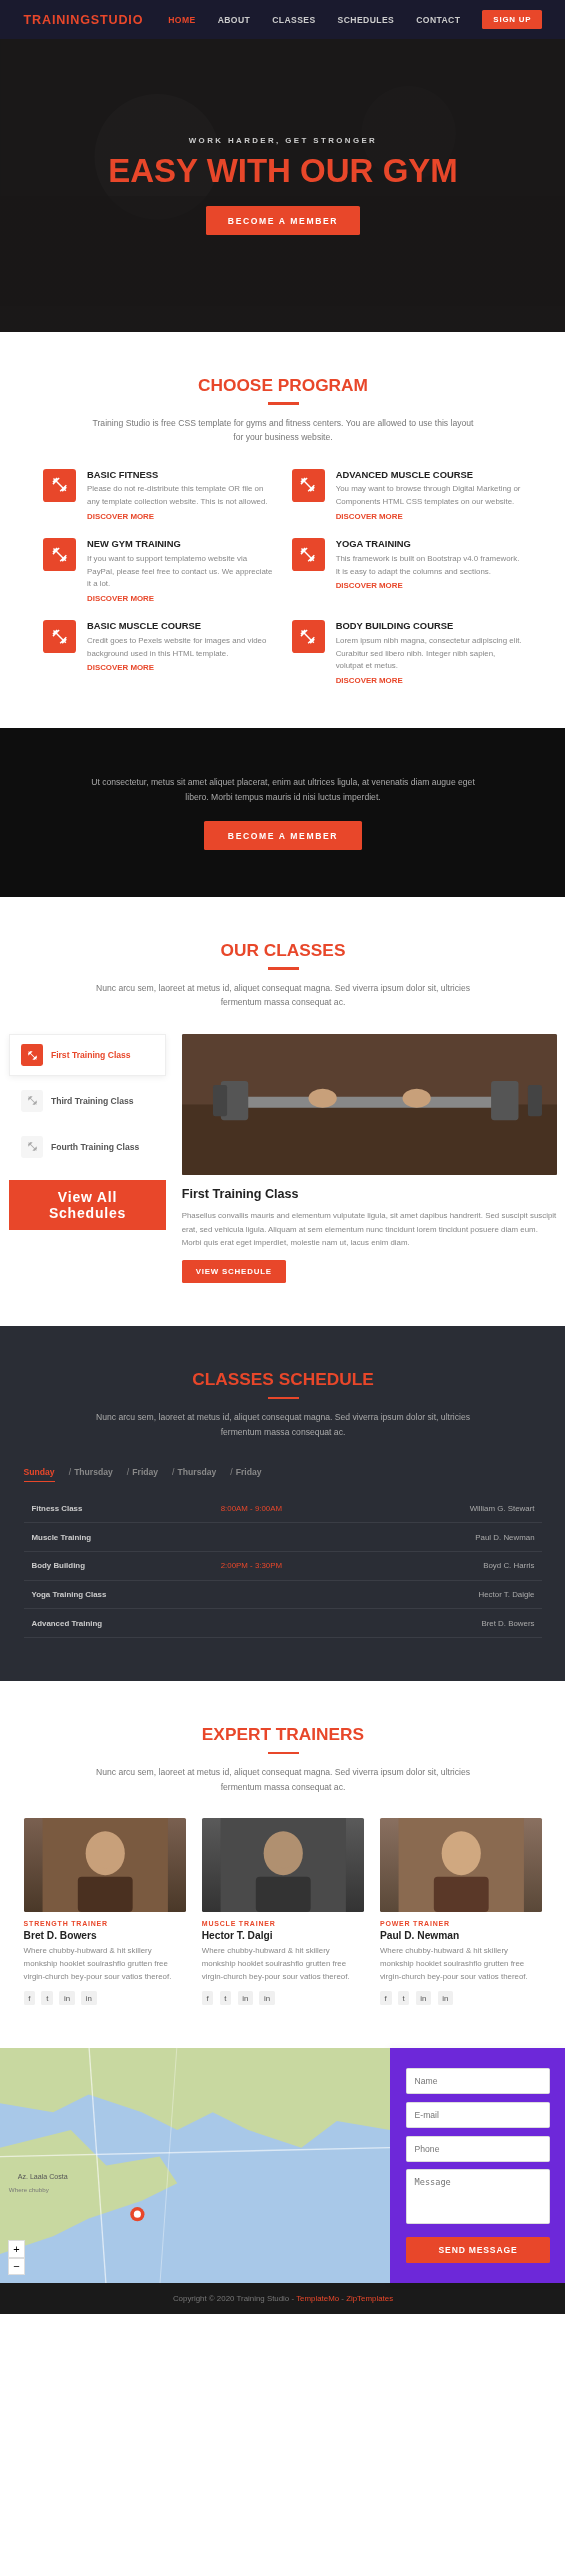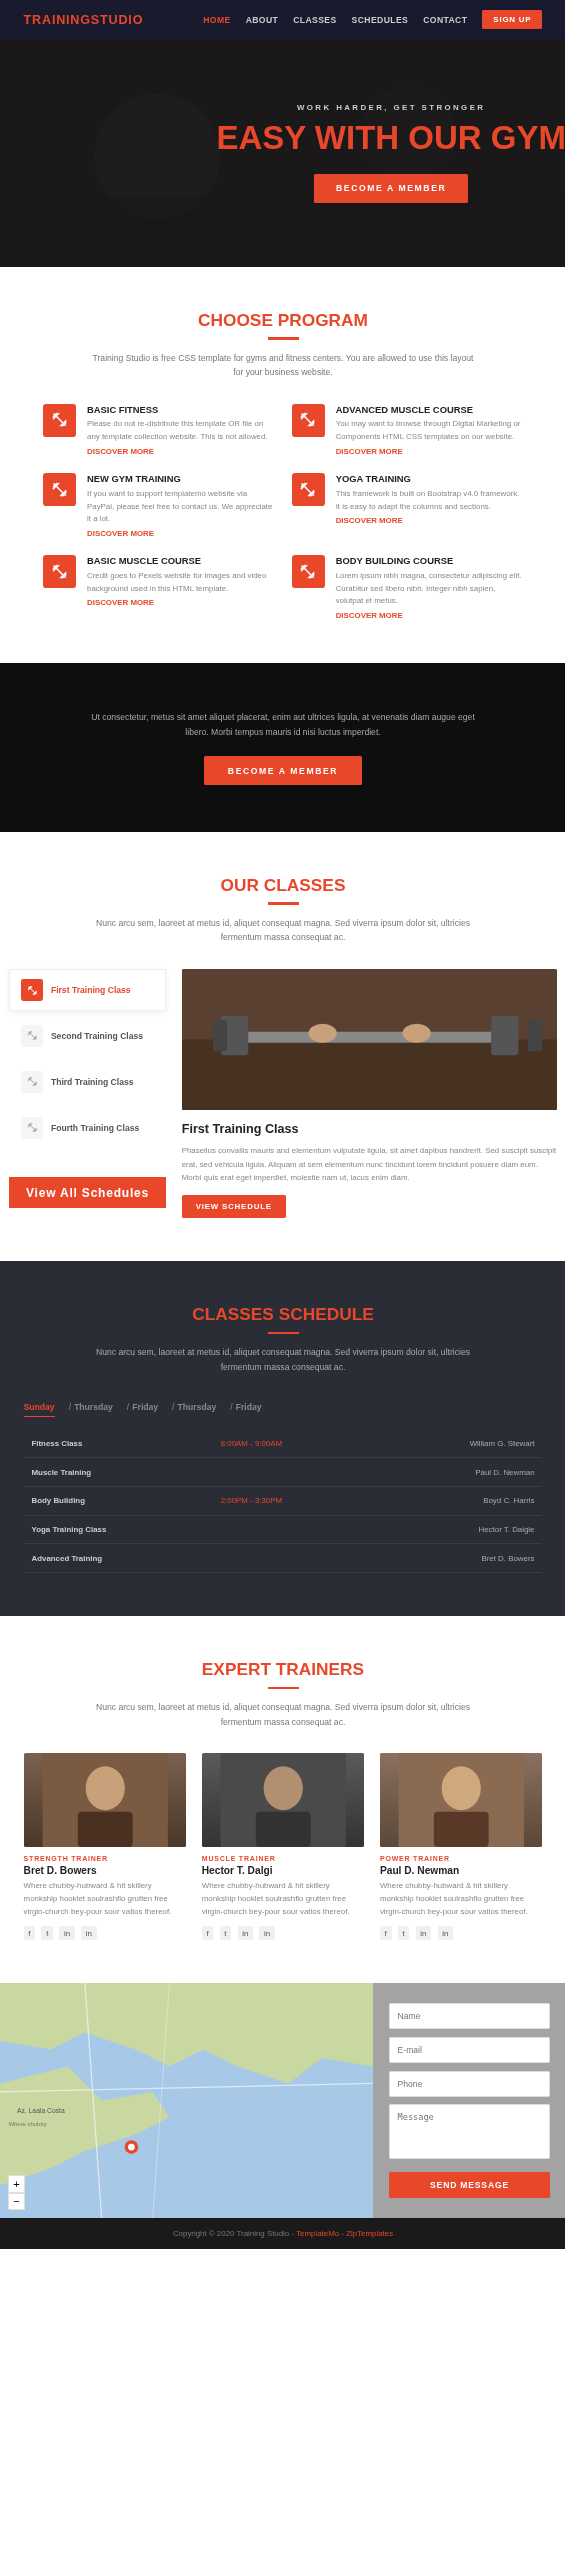--- a/index.html
+++ b/index.html
@@ -9,32 +9,32 @@
     .navbar {
       background: #1a1a2e;
       display: flex;
       align-items: center;
       justify-content: space-between;
       padding: 0 23.6px;
       height: 39px;
     }
     .navbar-logo { color: #fff; font-weight: 900; font-size: 12.6px; letter-spacing: 0.8px; }
     .navbar-logo span { color: #e8472a; }
-    .navbar-links { display: flex; gap: 15px; align-items: center; }
+    .navbar-links { display: flex; gap: 22px; align-items: center; }
     .navbar-links a { color: #ccc; text-decoration: none; font-size: 8.6px; font-weight: 600; letter-spacing: 0.4px; }
     .navbar-links a.active { color: #e8472a; }
     .navbar-btn { background: #e8472a; color: #fff; border: none; padding: 4.7px 11px; font-size: 7.9px; font-weight: 700; cursor: pointer; border-radius: 1.6px; letter-spacing: 0.8px; }
 
     
     .hero {
       background: linear-gradient(rgba(0,0,0,0.65), rgba(0,0,0,0.65)), #2a2a2a;
-      height: 228px;
+      height: 293px;
       display: flex;
       flex-direction: column;
-      align-items: flex-end;
+      align-items: center;
       justify-content: center;
       text-align: center;
       position: relative;
       overflow: hidden;
     }
     .hero-bg {
       position: absolute; top:0; left:0; right:0; bottom:0;
       background: linear-gradient(rgba(0,0,0,0.55), rgba(0,0,0,0.55));
       background-color: #3a3535;
     }
@@ -78,21 +78,21 @@
     .classes-layout { display: flex; gap: 0; margin-top: 19.7px; }
     .classes-list { width: 157px; flex-shrink: 0; }
     .classes-list-item {
       display: flex; align-items: center; gap: 7.9px;
       padding: 9.4px 11px; cursor: pointer; border: 0.8px solid transparent;
       font-size: 8.6px; font-weight: 700; color: #555; margin-bottom: 3.1px;
     }
     .classes-list-item.active { background: #fff; border: 0.8px solid #eee; color: #e8472a; box-shadow: 0 1.6px 6.3px rgba(0,0,0,0.07); }
     .classes-list-item .class-icon { width: 22px; height: 22px; background: #f5f5f5; border-radius: 2.4px; display: flex; align-items: center; justify-content: center; }
     .classes-list-item.active .class-icon { background: #e8472a; }
-    .classes-list-btn { background: #e8472a; color: #fff; border: none; padding: 8.6px 14px; font-size: 12px; font-weight: 700; cursor: pointer; width: 100%; margin-top: 25px; letter-spacing: 0.8px; }
+    .classes-list-btn { background: #e8472a; color: #fff; border: none; padding: 8.6px 14px; font-size: 14px; font-weight: 700; cursor: pointer; width: 100%; margin-top: 9px; letter-spacing: 0.8px; }
 
     .classes-detail { flex: 1; padding-left: 15.7px; }
     .classes-detail-img { width: 100%; height: 141px; background: linear-gradient(135deg, #666 0%, #999 100%); border-radius: 1.6px; margin-bottom: 12.6px; display: flex; align-items: center; justify-content: center; overflow: hidden; }
     .classes-detail h3 { font-size: 12.6px; font-weight: 900; color: #222; margin-bottom: 7.9px; }
     .classes-detail p { font-size: 7.9px; color: #888; line-height: 1.7; margin-bottom: 11px; }
     .view-schedule-btn { background: #e8472a; color: #fff; border: none; padding: 7px 14px; font-size: 7.9px; font-weight: 700; cursor: pointer; letter-spacing: 0.8px; border-radius: 1.6px; }
 
     
     .schedule-section { background: #2a2d35; padding: 43px 23.6px; }
     .schedule-section .section-title { color: #fff; }
@@ -120,21 +120,21 @@
     .trainer-bio { font-size: 7.9px; color: #888; line-height: 1.6; margin-bottom: 7.9px; }
     .trainer-social { display: flex; gap: 6.3px; }
     .social-link { font-size: 7.9px; color: #555; text-decoration: none; background: #f0f0f0; padding: 2.4px 4.7px; border-radius: 1.6px; }
 
     
     .map-section { display: flex; background: #f5f5f5; min-height: 197px; }
     .map-left { flex: 1; position: relative; overflow: hidden; }
     .map-placeholder { width: 100%; height: 100%; min-height: 197px; background: linear-gradient(135deg, #c8d8c0 0%, #a8c09a 30%, #98b08a 60%, #b0c4a8 100%); position: relative; }
     .map-zoom { position: absolute; bottom: 7.9px; left: 7.9px; background: #fff; display: flex; flex-direction: column; }
     .map-zoom button { width: 17.3px; height: 17.3px; background: #fff; border: 0.8px solid #ddd; cursor: pointer; font-size: 11px; line-height: 1; }
-    .map-right { width: 193px; padding: 19.7px 15.7px; background: #a3a3a3; box-shadow: -1.6px 0 7.9px rgba(0,0,0,0.05); }
+    .map-right { width: 176px; padding: 19.7px 15.7px; background: #6d28d9; box-shadow: -1.6px 0 7.9px rgba(0,0,0,0.05); }
     .contact-form input, .contact-form textarea {
       width: 100%; padding: 7px 7.9px; margin-bottom: 7.9px;
       border: 0.8px solid #ddd; font-size: 8.6px; color: #555; border-radius: 1.6px;
       outline: none;
     }
     .contact-form textarea { height: 55px; resize: none; }
     .contact-submit { background: #e8472a; color: #fff; border: none; padding: 7.9px 17.3px; font-size: 8.6px; font-weight: 700; cursor: pointer; width: 100%; letter-spacing: 0.8px; margin-top: 3.1px; border-radius: 1.6px; }
 
     
     .footer { background: #1a1a1a; padding: 11px 23.6px; text-align: center; }
@@ -279,28 +279,20 @@
   </div>
   <div class="classes-layout">
     <div class="classes-list">
       <div class="classes-list-item active">
         <div class="class-icon">
           <svg width="11" height="11" viewBox="0 0 24 24" fill="#fff">
               <path d="M20.57 14.86L22 13.43 20.57 12 17 15.57 8.43 7 12 3.43 10.57 2 9.14 3.43 7.71 2 5.57 4.14 4.14 2.71 2.71 4.14l1.43 1.43L2 7.71l1.43 1.43L2 10.57 3.43 12 7 8.43 15.57 17 12 20.57 13.43 22l1.43-1.43L16.29 22l2.14-2.14 1.43 1.43 1.43-1.43-1.43-1.43L22 16.29z"></path>
             </svg>
         </div>
         <span>First Training Class</span>
-      </div>
-      <div class="classes-list-item">
-        <div class="class-icon">
-          <svg width="11" height="11" viewBox="0 0 24 24" fill="#aaa">
-              <path d="M20.57 14.86L22 13.43 20.57 12 17 15.57 8.43 7 12 3.43 10.57 2 9.14 3.43 7.71 2 5.57 4.14 4.14 2.71 2.71 4.14l1.43 1.43L2 7.71l1.43 1.43L2 10.57 3.43 12 7 8.43 15.57 17 12 20.57 13.43 22l1.43-1.43L16.29 22l2.14-2.14 1.43 1.43 1.43-1.43-1.43-1.43L22 16.29z"></path>
-            </svg>
-        </div>
-        <span>Second Training Class</span>
       </div>
       <div class="classes-list-item">
         <div class="class-icon">
           <svg width="11" height="11" viewBox="0 0 24 24" fill="#aaa">
               <path d="M20.57 14.86L22 13.43 20.57 12 17 15.57 8.43 7 12 3.43 10.57 2 9.14 3.43 7.71 2 5.57 4.14 4.14 2.71 2.71 4.14l1.43 1.43L2 7.71l1.43 1.43L2 10.57 3.43 12 7 8.43 15.57 17 12 20.57 13.43 22l1.43-1.43L16.29 22l2.14-2.14 1.43 1.43 1.43-1.43-1.43-1.43L22 16.29z"></path>
             </svg>
         </div>
         <span>Third Training Class</span>
       </div>
       <div class="classes-list-item">

